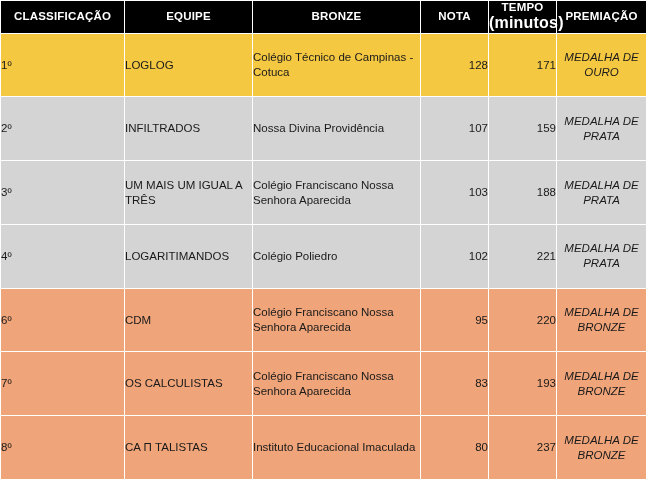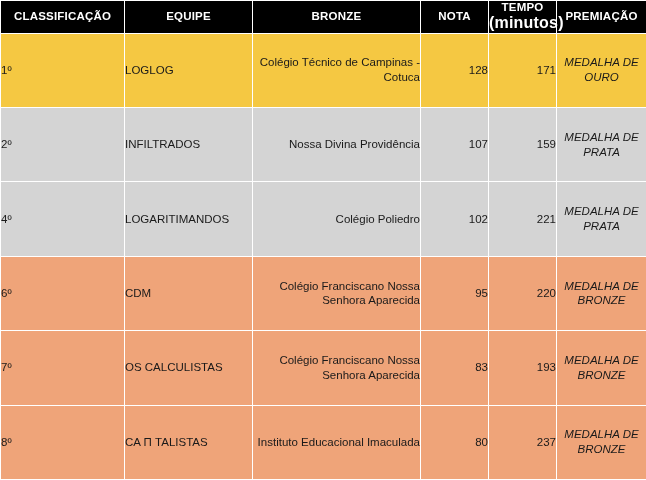--- a/index.html
+++ b/index.html
@@ -55,21 +55,21 @@
   }
   td.cell-class {
     text-align: left;
     padding: 6px 4px;
   }
   td.cell-team {
     text-align: left;
     padding: 6px 8px;
   }
   td.cell-school {
-    text-align: right;
+    text-align: left;
     padding: 6px 8px;
   }
   td.cell-score, td.cell-time {
     text-align: right;
     padding: 6px 4px;
   }
   td.cell-prize {
     text-align: center;
     padding: 6px 4px;
     font-style: italic;
@@ -124,20 +124,28 @@
       </tr>
       <tr class="row-silver">
         <td class="cell-class">2º</td>
         <td class="cell-team">INFILTRADOS</td>
         <td class="cell-school">Nossa Divina Providência</td>
         <td class="cell-score">107</td>
         <td class="cell-time">159</td>
         <td class="cell-prize">MEDALHA DE PRATA</td>
       </tr>
       <tr class="row-silver">
+        <td class="cell-class">3º</td>
+        <td class="cell-team">UM MAIS UM IGUAL A TRÊS</td>
+        <td class="cell-school">Colégio Franciscano Nossa Senhora Aparecida</td>
+        <td class="cell-score">103</td>
+        <td class="cell-time">188</td>
+        <td class="cell-prize">MEDALHA DE PRATA</td>
+      </tr>
+      <tr class="row-silver">
         <td class="cell-class">4º</td>
         <td class="cell-team">LOGARITIMANDOS</td>
         <td class="cell-school">Colégio Poliedro</td>
         <td class="cell-score">102</td>
         <td class="cell-time">221</td>
         <td class="cell-prize">MEDALHA DE PRATA</td>
       </tr>
       <tr class="row-bronze">
         <td class="cell-class">6º</td>
         <td class="cell-team">CDM</td>

